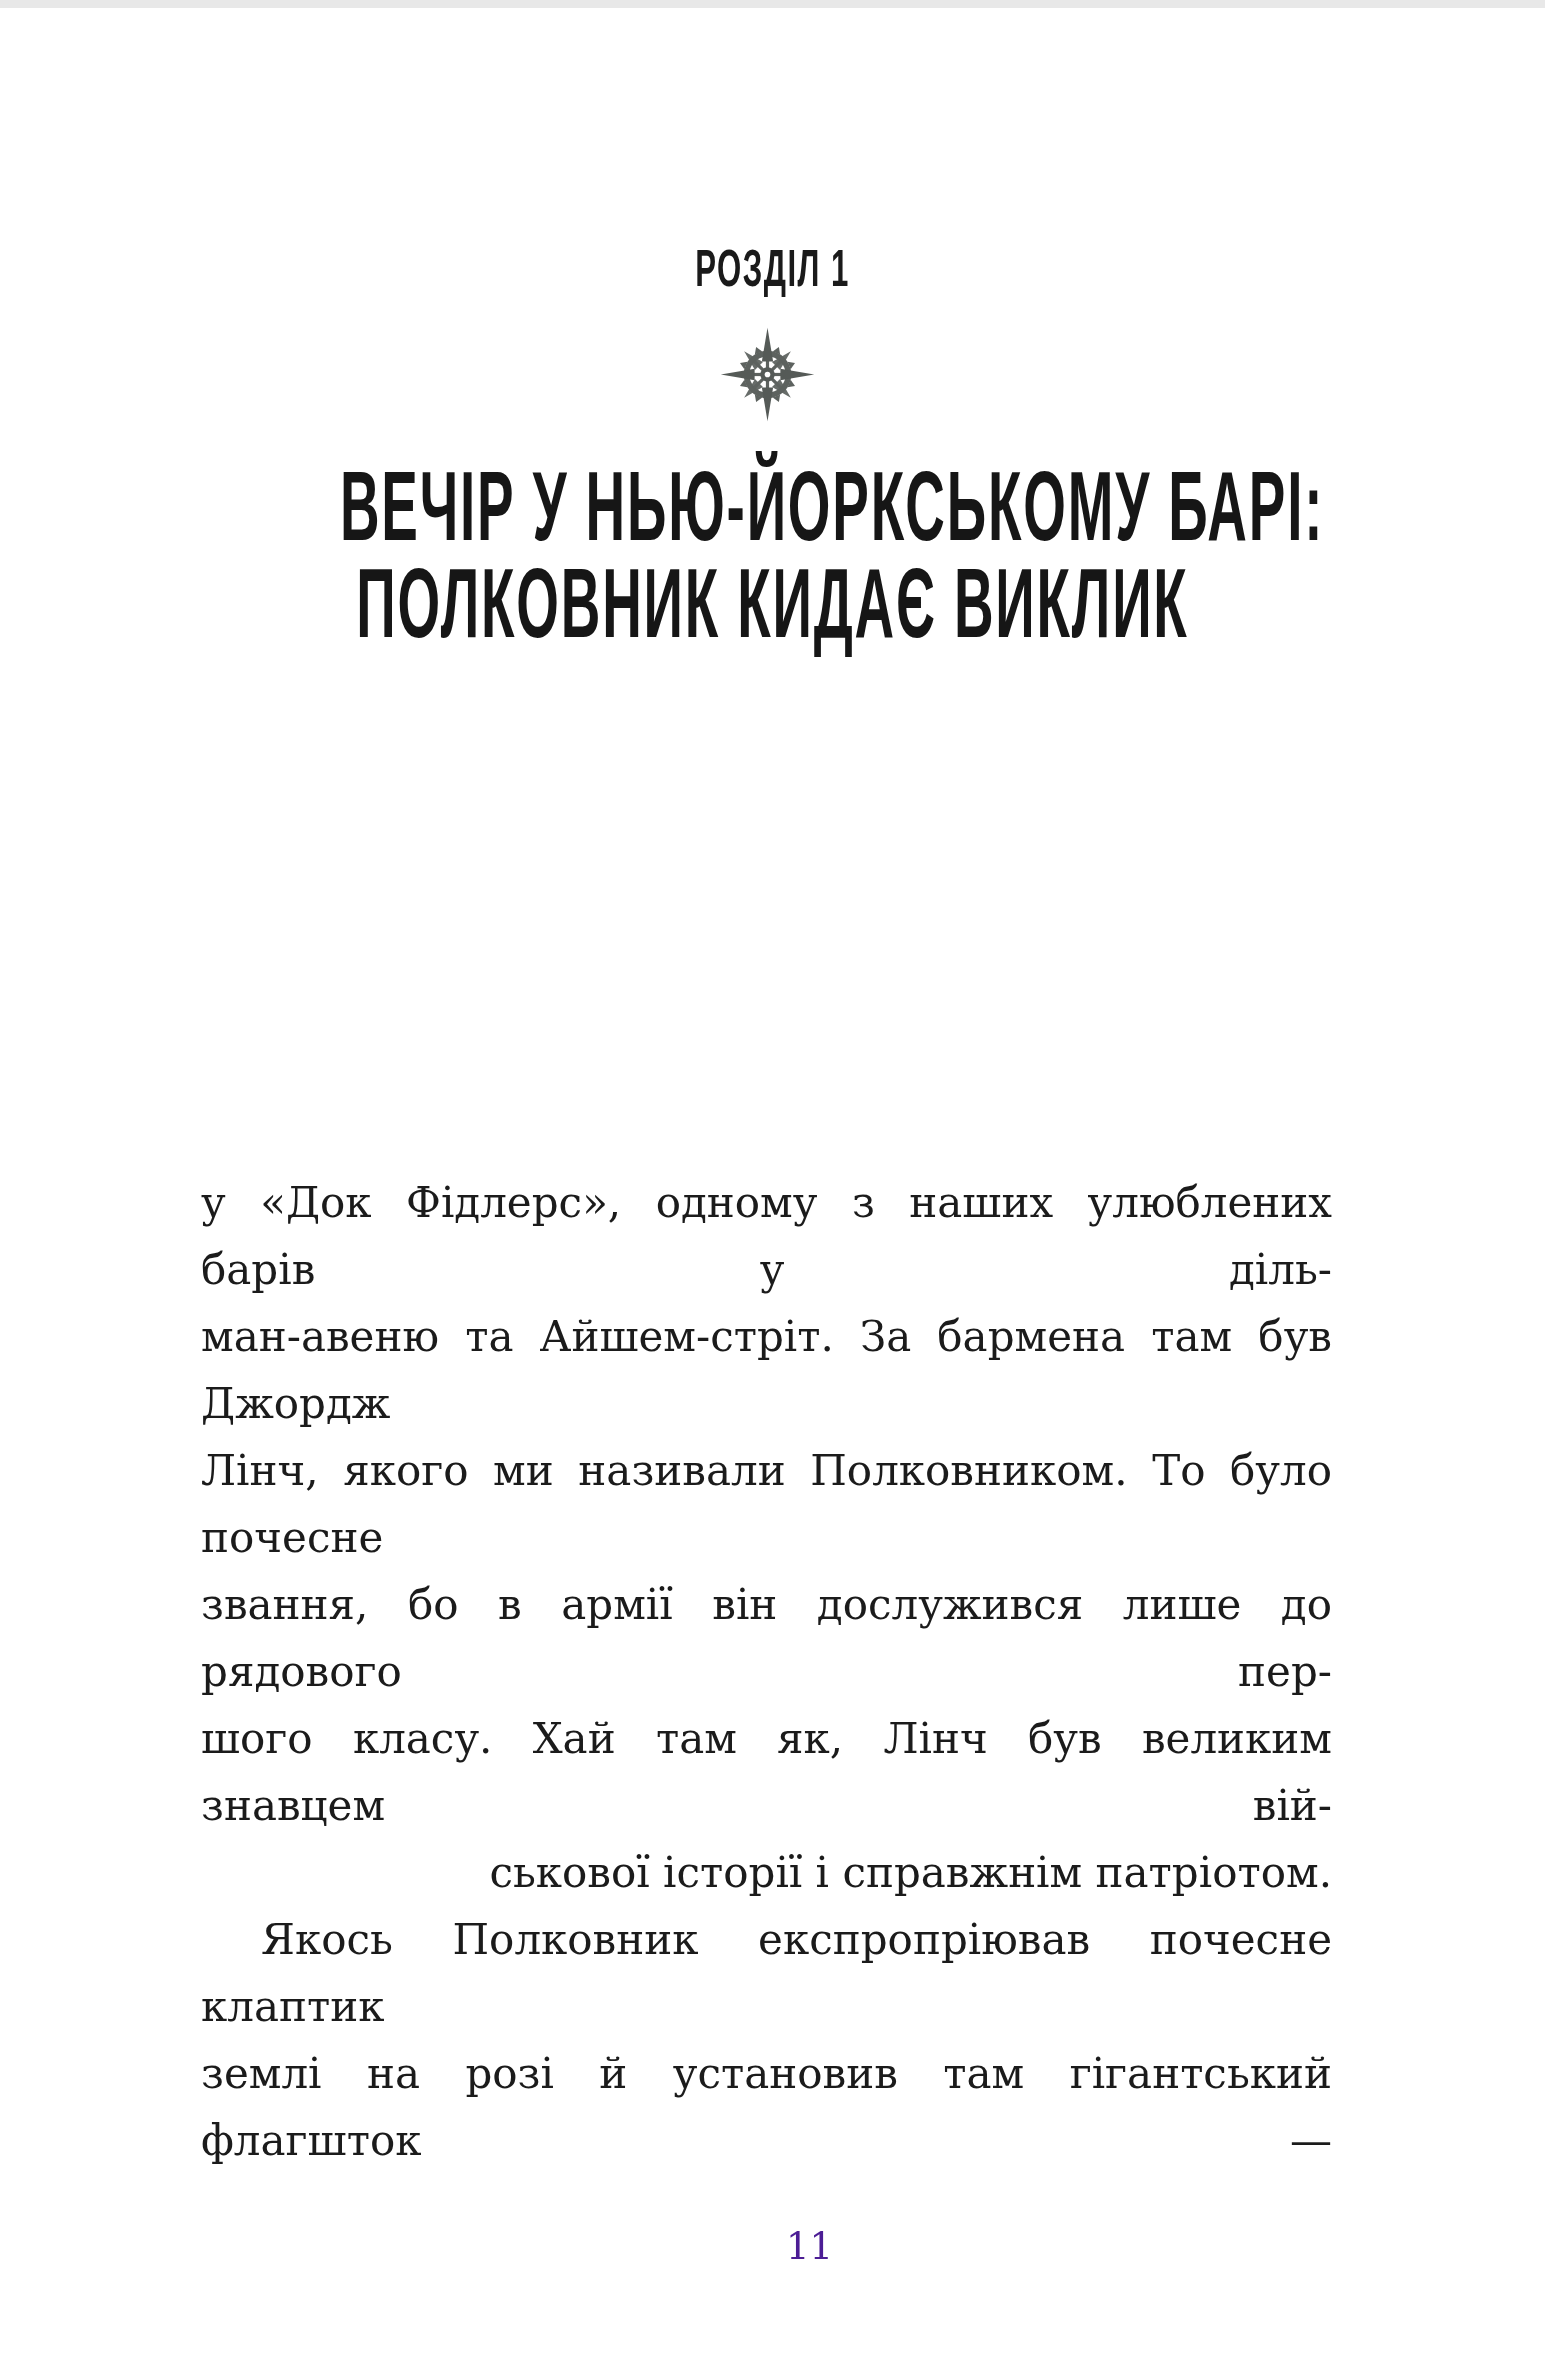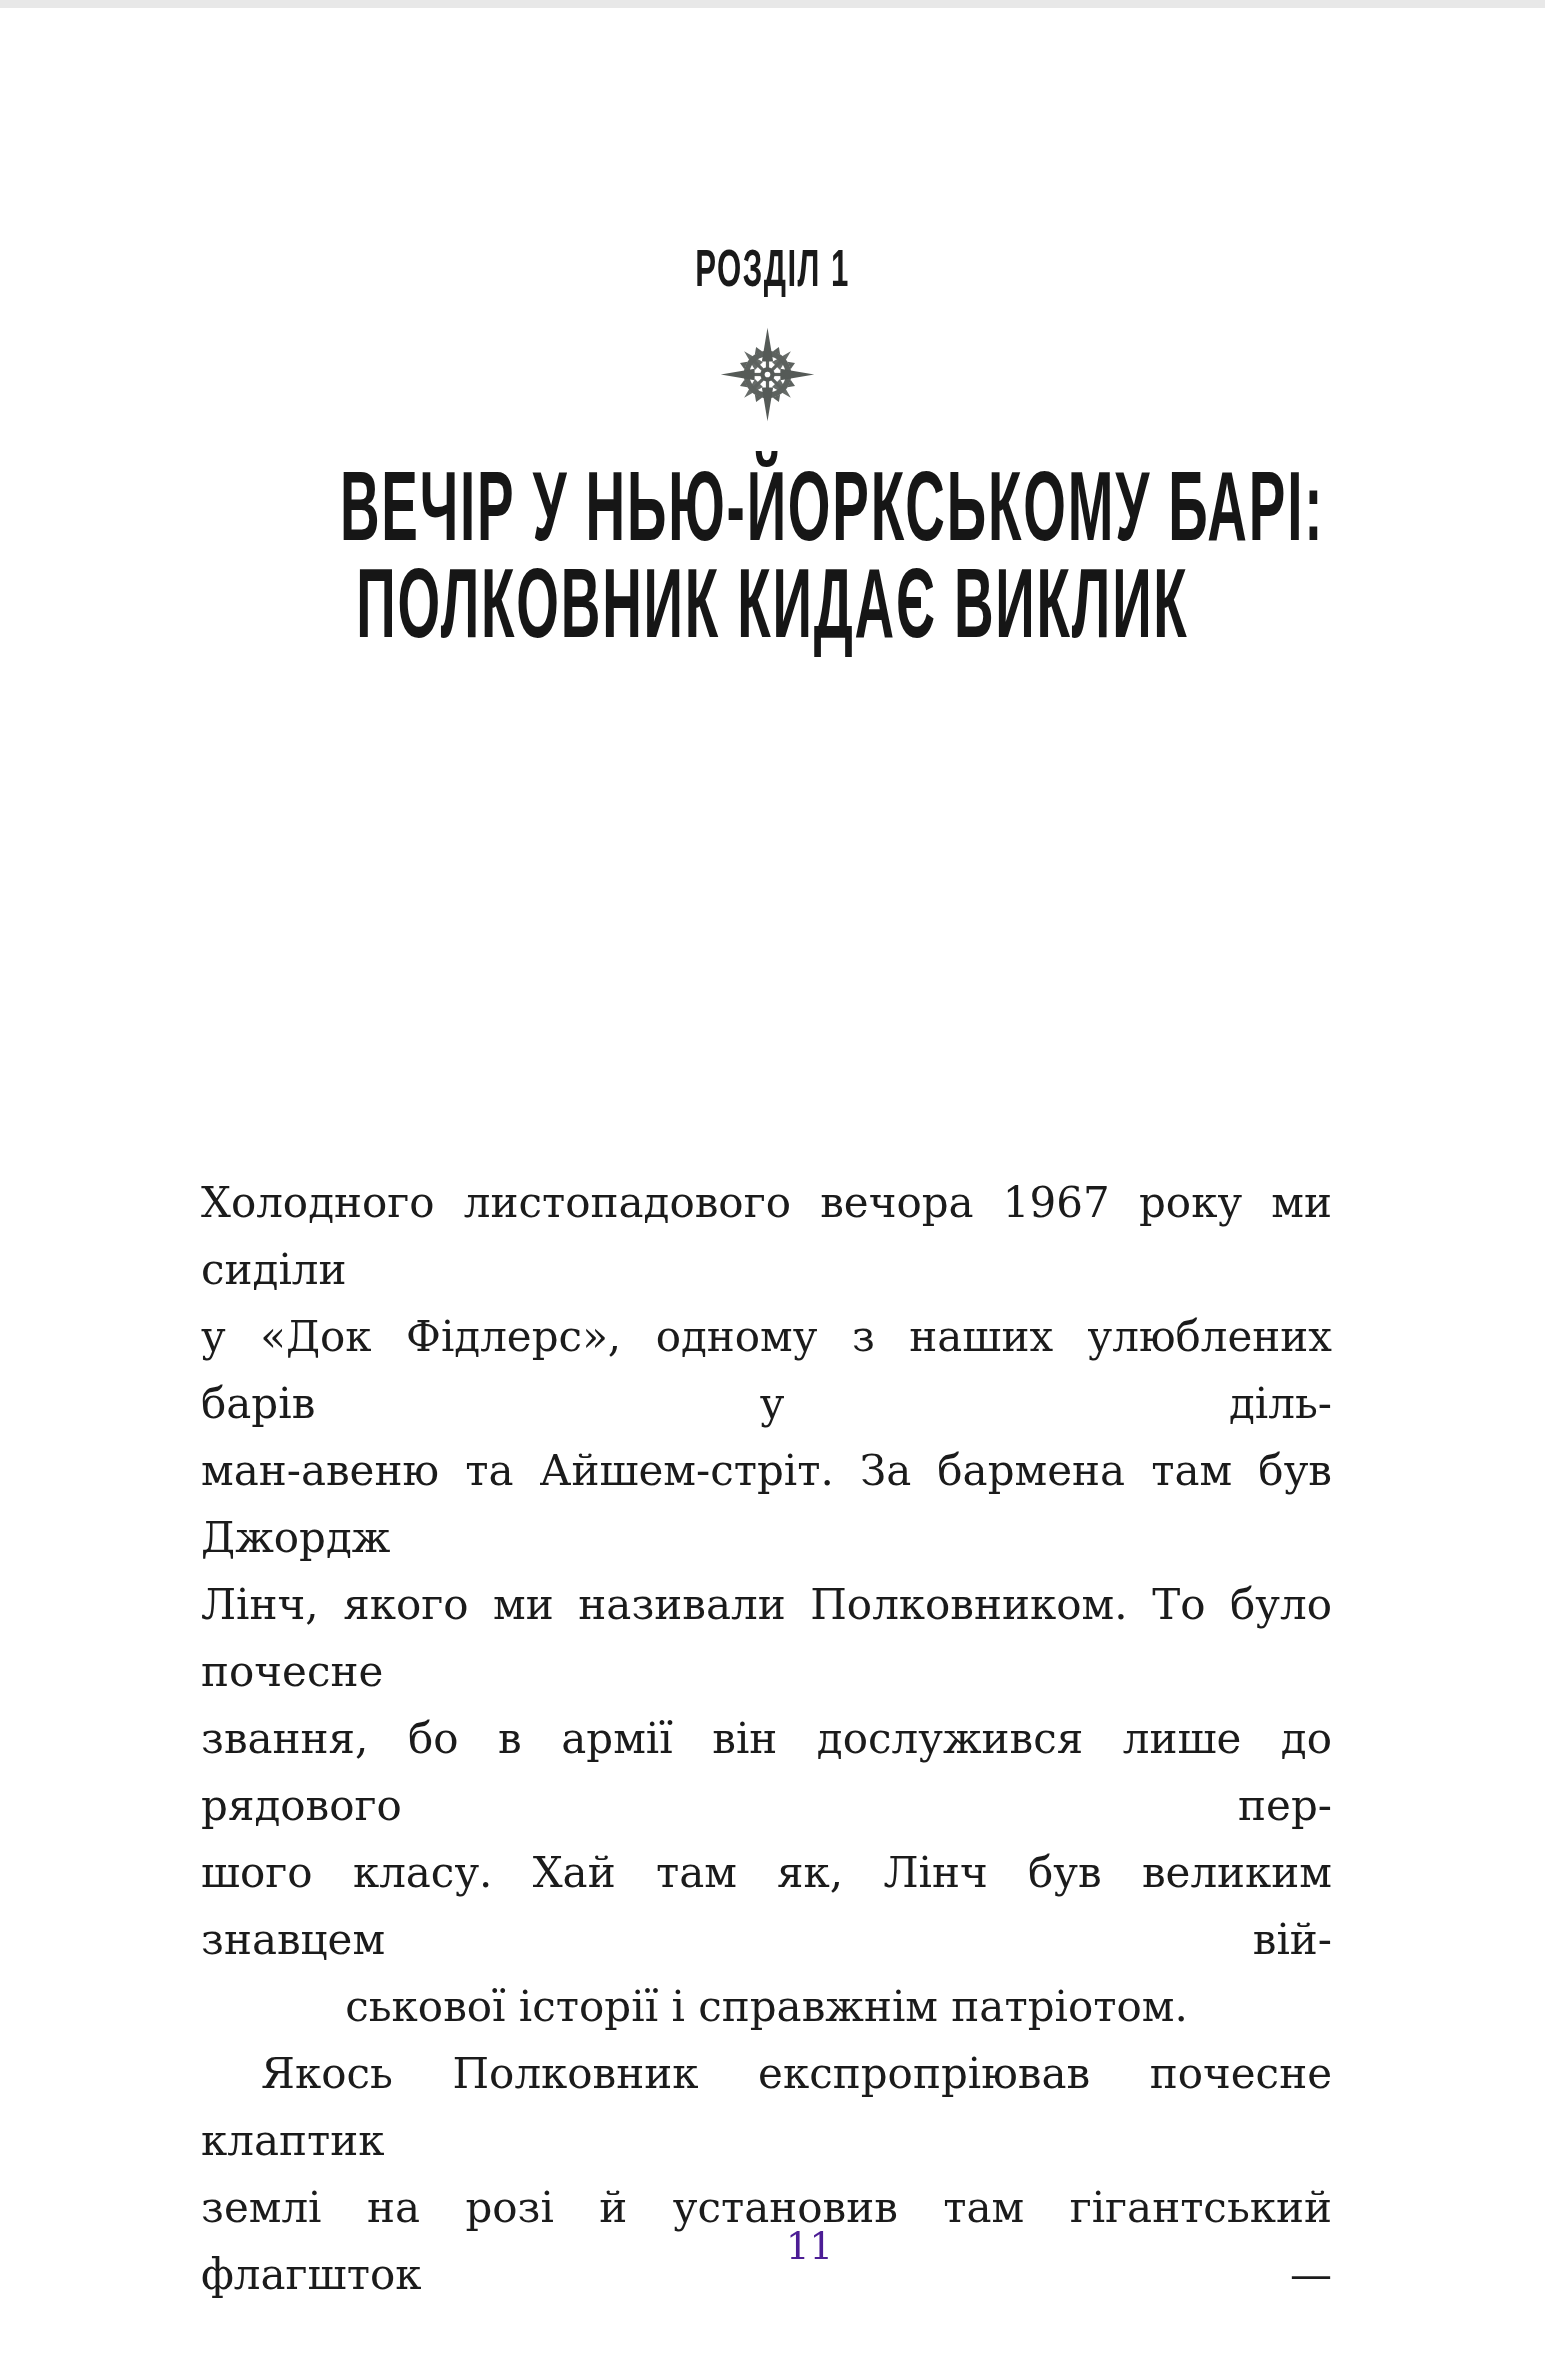--- a/index.html
+++ b/index.html
@@ -66,21 +66,21 @@
   .body-text {
     position: absolute;
     top: 1161px;
     left: 201px;
     width: 1131px;
     font-size: 42px;
     line-height: 67px;
     color: #1b1b1b;
   }
   .body-text p { margin: 0; padding: 0; }
-  .line { white-space: normal; text-align: center; }
+  .line { white-space: normal; text-align: right; }
   .line.jl { text-align: justify; text-align-last: justify; }
   .line.indent { text-indent: 60px; }
 
   
   .page-number {
     position: absolute;
     top: 2220px;
     left: 0;
     width: 100%;
     text-align: center;
@@ -140,21 +140,20 @@
       <circle cx="59" cy="59" r="9" fill="#555a57"></circle>
       <circle cx="59" cy="59" r="3.5" fill="#ffffff"></circle>
     </svg>
   </div>
 
   <span class="title-line title-line-1">ВЕЧІР У НЬЮ-ЙОРКСЬКОМУ БАРІ:</span>
   <span class="title-line title-line-2">ПОЛКОВНИК КИДАЄ ВИКЛИК</span>
 
   <div class="body-text">
     <p>
-      <span class="line jl" style="display:block">Холодного листопадового вечора 1967 року ми сиділи</span>
       <span class="line jl" style="display:block">у «Док Фідлерс», одному з наших улюблених барів у діль-</span>
       <span class="line jl" style="display:block">ман-авеню та Айшем-стріт. За бармена там був Джордж</span>
       <span class="line jl" style="display:block">Лінч, якого ми називали Полковником. То було почесне</span>
       <span class="line jl" style="display:block">звання, бо в армії він дослужився лише до рядового пер-</span>
       <span class="line jl" style="display:block">шого класу. Хай там як, Лінч був великим знавцем вій-</span>
       <span class="line" style="display:block">ськової історії і справжнім патріотом.</span>
     </p>
     <p>
       <span class="line jl indent" style="display:block">Якось Полковник експропріював почесне клаптик</span>
       <span class="line jl" style="display:block">землі на розі й установив там гігантський флагшток —</span>

